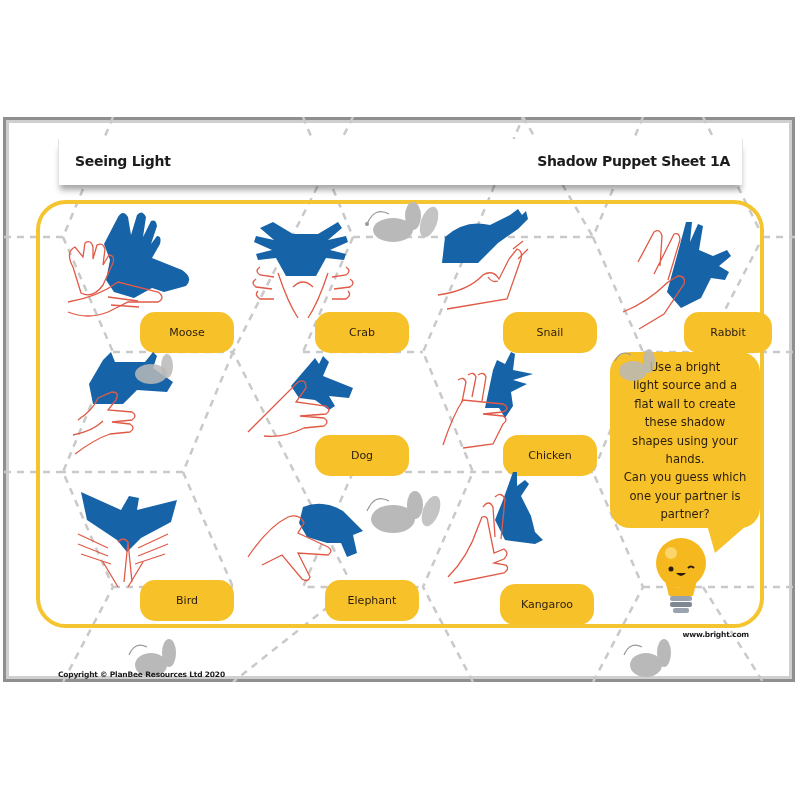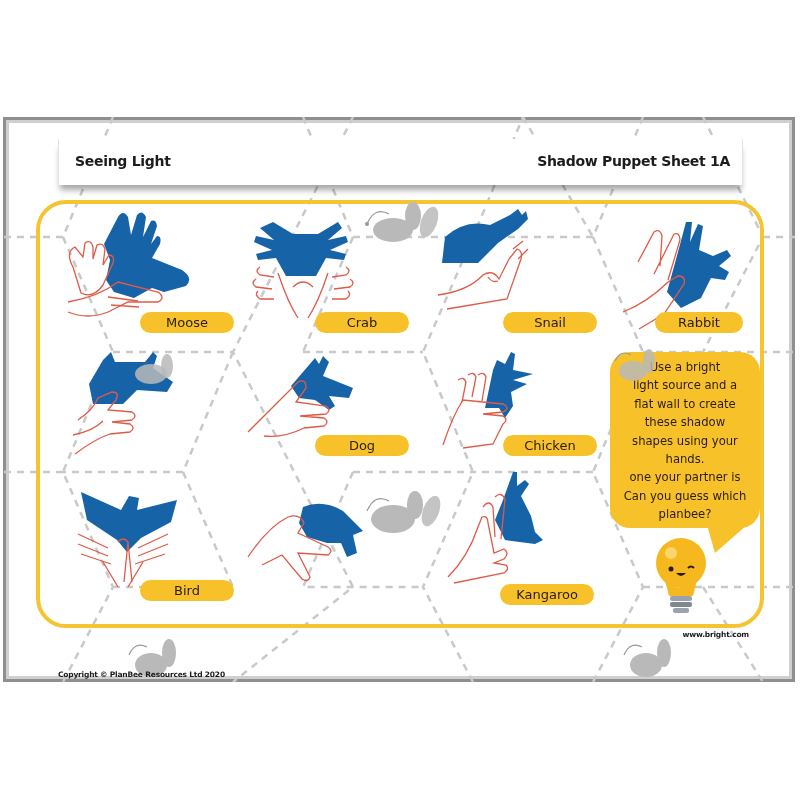--- a/index.html
+++ b/index.html
@@ -23,22 +23,22 @@
     font-size:14px; color:#1c1c1c; letter-spacing:-0.3px;
   }
   .header-title { left:16px; }
   .header-sheet { right:12px; }
   .main-panel {
     position:absolute; left:33px; top:83px; width:728px; height:428px;
     border:4px solid #f5c531; border-radius:30px; box-sizing:border-box;
     background:transparent;
   }
   .label-pill {
-    position:absolute; height:21px; border-radius:15px; background:#f7c12a;
-    font-family:"DejaVu Sans", sans-serif; font-size:13px; color:#2a1d10;
+    position:absolute; height:41px; border-radius:15px; background:#f7c12a;
+    font-family:"DejaVu Sans", sans-serif; font-size:11px; color:#2a1d10;
     display:flex; align-items:center; justify-content:center;
   }
   .puppet { position:absolute; }
   .bubble {
     position:absolute; left:607px; top:235px; width:150px; height:176px;
     background:#f7c12a; border-radius:20px;
   }
   .bubble-text {
     position:absolute; left:4px; top:6px; width:142px;
     font-family:"DejaVu Sans", sans-serif; font-size:11.6px; line-height:18.4px;
@@ -132,21 +132,21 @@
       <span>Snail</span>
     </div>
 
   <svg class="puppet" style="left:615px;top:95px" width="120" height="120" viewBox="0 0 120 120">
     <path d="M60 40 l8 -30 l6 0 l-2 20 l8 -18 l5 2 l-4 24 l14 6 l14 -6 l4 6 l-12 10 l10 6 l-4 8 l-14 -2 l-10 20 l-20 10 l-14 -16 z" fill="#1763a8"></path>
     <g fill="none" stroke="#e05a47" stroke-width="1.3">
       <path d="M20 50 l16 -30 q6 -4 8 4 l-2 30 M36 62 l20 -40 q6 -2 6 6 l-12 40"></path>
       <path d="M5 100 q25 -10 45 -30 l10 -6 q8 0 6 8 l-20 30 l-25 15"></path>
     </g>
   </svg>
-  <div class="label-pill" style="left:652px;top:195px;width:88px">
+  <div class="label-pill" style="left:681px;top:195px;width:88px">
       <span>Rabbit</span>
     </div>
 
   <svg class="puppet" style="left:65px;top:228px" width="110" height="110" viewBox="0 0 110 110">
     <path d="M35 15 l8 -8 l4 10 l30 0 l8 -10 l4 4 l-4 12 l20 14 l-6 10 l-30 -2 l-14 14 l-30 0 l-4 -20 z" fill="#1763a8"></path>
     <g fill="none" stroke="#e05a47" stroke-width="1.3">
       <path d="M10 75 q15 -10 20 -22 l14 -6 q8 0 4 8 l-8 10 l24 2 q6 4 0 8 l-20 2 l18 2 q6 4 0 8 l-20 2 q-15 5 -35 20"></path>
       <path d="M5 90 q20 -4 30 -14"></path>
     </g>
   </svg>
@@ -182,43 +182,46 @@
   <div class="label-pill" style="left:137px;top:463px;width:94px">
       <span>Bird</span>
     </div>
 
   <svg class="puppet" style="left:240px;top:380px" width="140" height="100" viewBox="0 0 140 100">
     <path d="M60 10 q20 -8 40 4 l20 20 l-10 4 l4 18 l-10 4 l-6 -14 l-14 0 l-20 -6 l-8 -14 z" fill="#1763a8"></path>
     <g fill="none" stroke="#e05a47" stroke-width="1.3">
       <path d="M5 60 q20 -30 40 -40 q12 -4 16 6 l-6 10 l30 14 q6 4 0 8 l-30 -2 l12 24 q-2 6 -8 2 l-20 -24 l-20 10"></path>
     </g>
   </svg>
+  <div class="label-pill" style="left:322px;top:463px;width:94px">
+      <span>Elephant</span>
+    </div>
 
   <svg class="puppet" style="left:440px;top:350px" width="110" height="125" viewBox="0 0 110 125">
     <path d="M70 5 l4 0 l0 14 l8 -6 l4 4 l-8 12 l10 20 l4 16 l8 8 l-8 4 l-30 -4 l-10 -20 l8 -20 z" fill="#1763a8"></path>
     <g fill="none" stroke="#e05a47" stroke-width="1.3">
       <path d="M40 40 q6 -8 10 0 l2 30 M52 30 q6 -6 10 2 l-4 40"></path>
       <path d="M5 110 q20 -20 30 -50 l4 -10 q6 -2 6 6 l6 30 l10 -4 q6 4 0 10 l-10 4 l12 2 q4 4 -2 8 l-50 10"></path>
     </g>
   </svg>
   <div class="label-pill" style="left:497px;top:467px;width:94px">
       <span>Kangaroo</span>
     </div>
 
   <div class="bubble">
     <div class="bubble-text">
       <div>Use a bright</div>
       <div>light source and a</div>
       <div>flat wall to create</div>
       <div>these shadow</div>
       <div>shapes using your</div>
       <div>hands.</div>
+      <div>Can you guess which</div>
       <div>one your partner is</div>
-      <div>Can you guess which</div>
-      <div>planbee?</div>
+      <div>partner?</div>
     </div>
   </div>
   <svg class="bubble-tail" width="50" height="30" viewBox="0 0 50 30">
     <path d="M4 0 L44 0 L12 28 Z" fill="#f7c12a"></path>
   </svg>
 
   <svg class="bulb" width="60" height="82" viewBox="0 0 60 82">
     <circle cx="30" cy="28" r="25" fill="#f5b81f"></circle>
     <path d="M14 45 q16 16 32 0 l-4 16 l-24 0 z" fill="#f5b81f"></path>
     <circle cx="20" cy="18" r="6" fill="#fbd56a"></circle>

